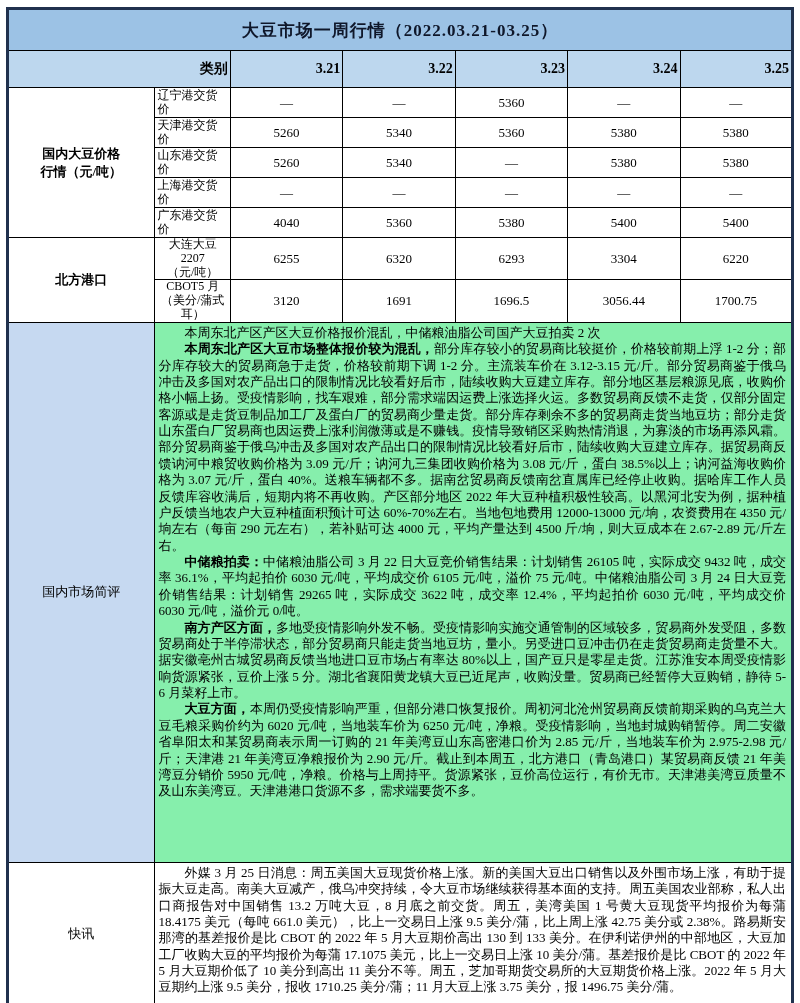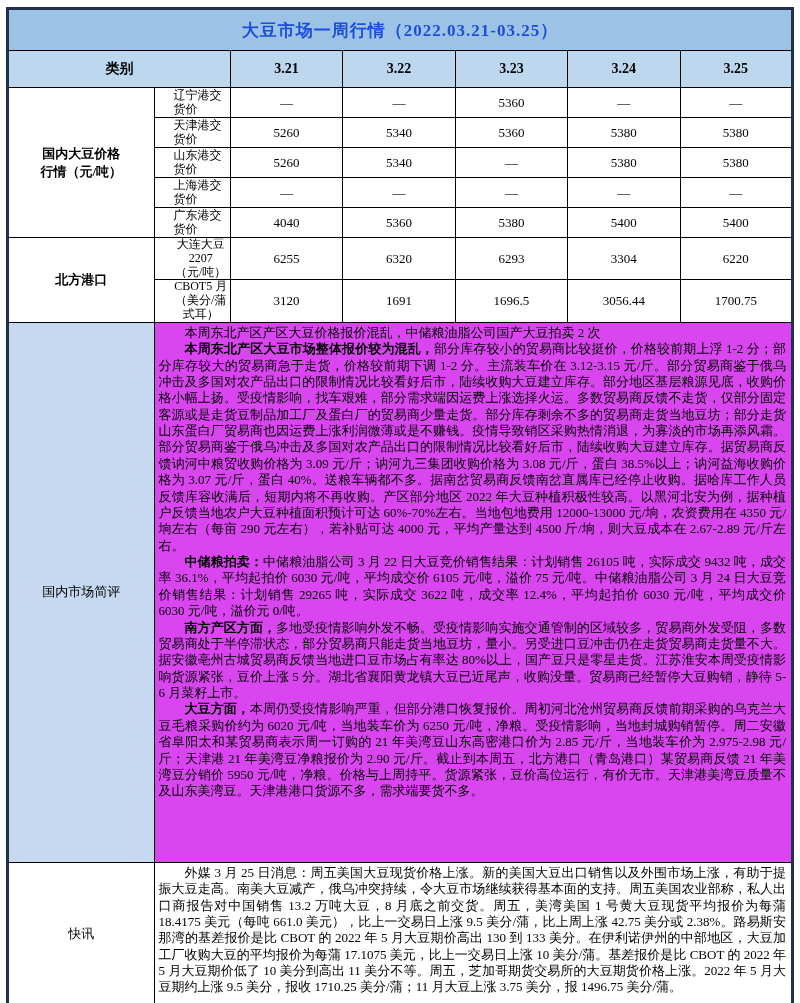--- a/index.html
+++ b/index.html
@@ -13,48 +13,48 @@
     width:788px;table-layout:fixed;border-collapse:collapse;
     border:3px solid #20314e;
   }
   td{border:1px solid #000;padding:0 2px;overflow:hidden;}
   col.c-label{width:146px;}
   col.c-sub{width:76px;}
   col.c-day{width:112px;}
 
   .title-cell{
     background:#9cc2e5;height:40px;text-align:center;
-    font-size:17px;font-weight:bold;color:#1d4ed8;letter-spacing:1px;
+    font-size:17px;font-weight:bold;color:#0f172a;letter-spacing:1px;
   }
   .head-cell{
-    background:#bdd7ee;height:36px;text-align:center;
+    background:#bdd7ee;height:36px;text-align:right;
     font-size:14px;font-weight:bold;
   }
   .group-label{
     background:#fff;text-align:center;font-size:13px;font-weight:bold;
     vertical-align:middle;
   }
   .group-label span{display:inline-block;max-width:6.3em;}
   .sub-cell{
     background:#fff;font-size:12px;text-align:left;vertical-align:middle;
-    white-space:pre-line;line-height:1.15;padding-left:19px;
+    white-space:pre-line;line-height:1.15;padding-left:3px;
   }
   .sub-center{text-align:center;}
   .val-cell{
     background:#fff;font-size:13px;text-align:center;vertical-align:middle;
     height:29px;
   }
   .fut-row .val-cell{height:34px;}
   .section-label{
     text-align:center;font-size:13px;font-weight:normal;vertical-align:middle;
     background:#fff;
   }
   .review-row .section-label{background:#c6d9f1;}
   .review-body{
-    background:#d946ef;vertical-align:top;height:537px;
+    background:#86efac;vertical-align:top;height:537px;
     font-size:13px;line-height:1.26;text-align:justify;padding:2px 5px 0 4px;
   }
   .news-body{
     background:#fff;vertical-align:top;height:140px;
     font-size:13px;line-height:1.26;text-align:justify;padding:2px 5px 0 4px;
   }
   .review-body p,.news-body p{margin:0;text-indent:2em;}
   .lead{font-weight:bold;}
 </style>
 </head>

